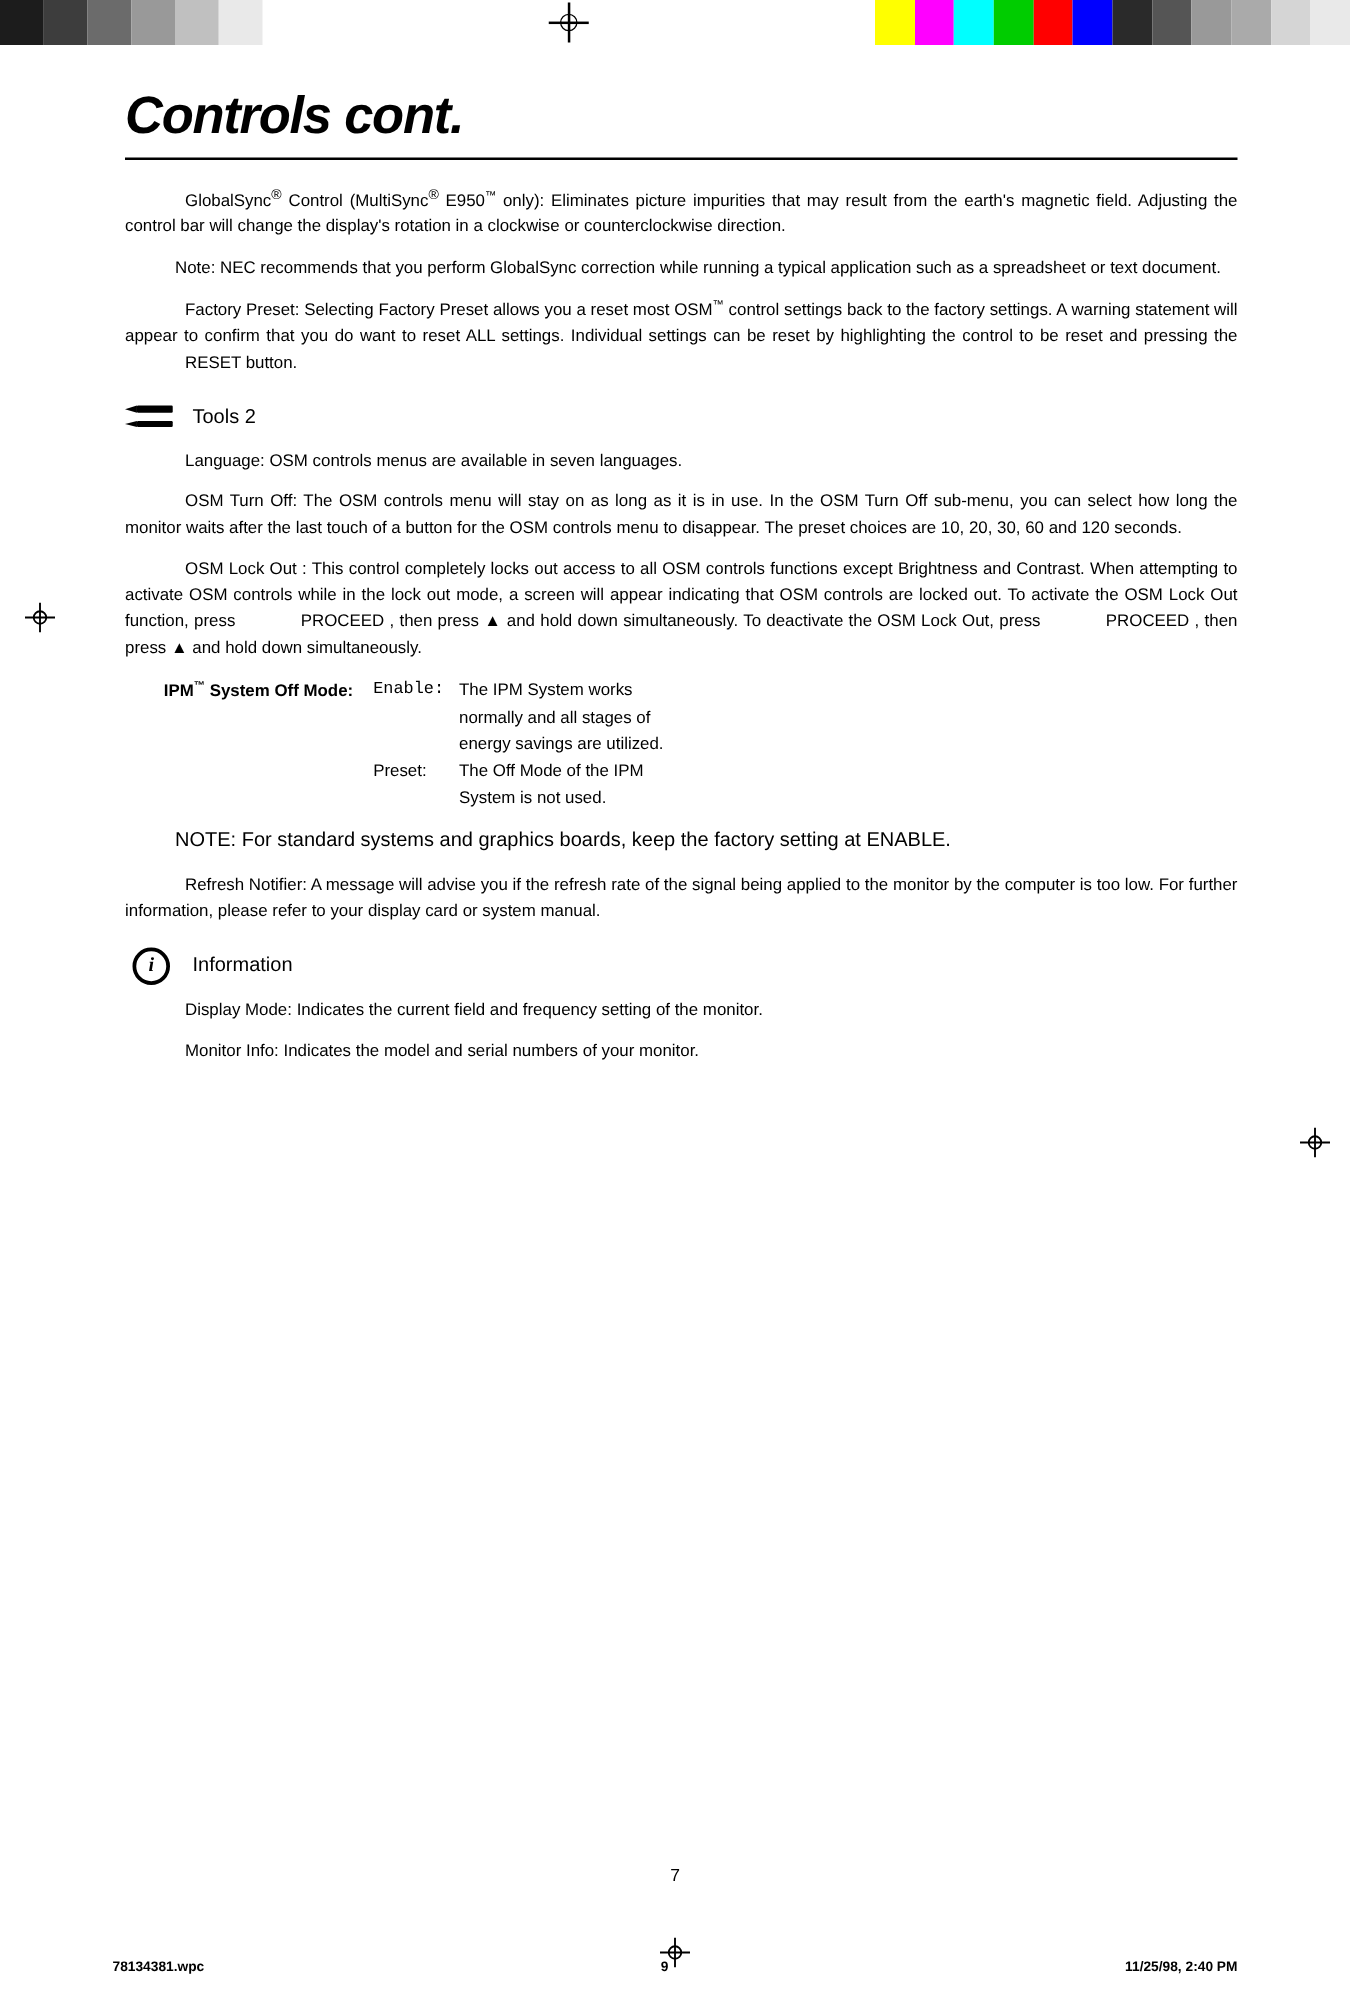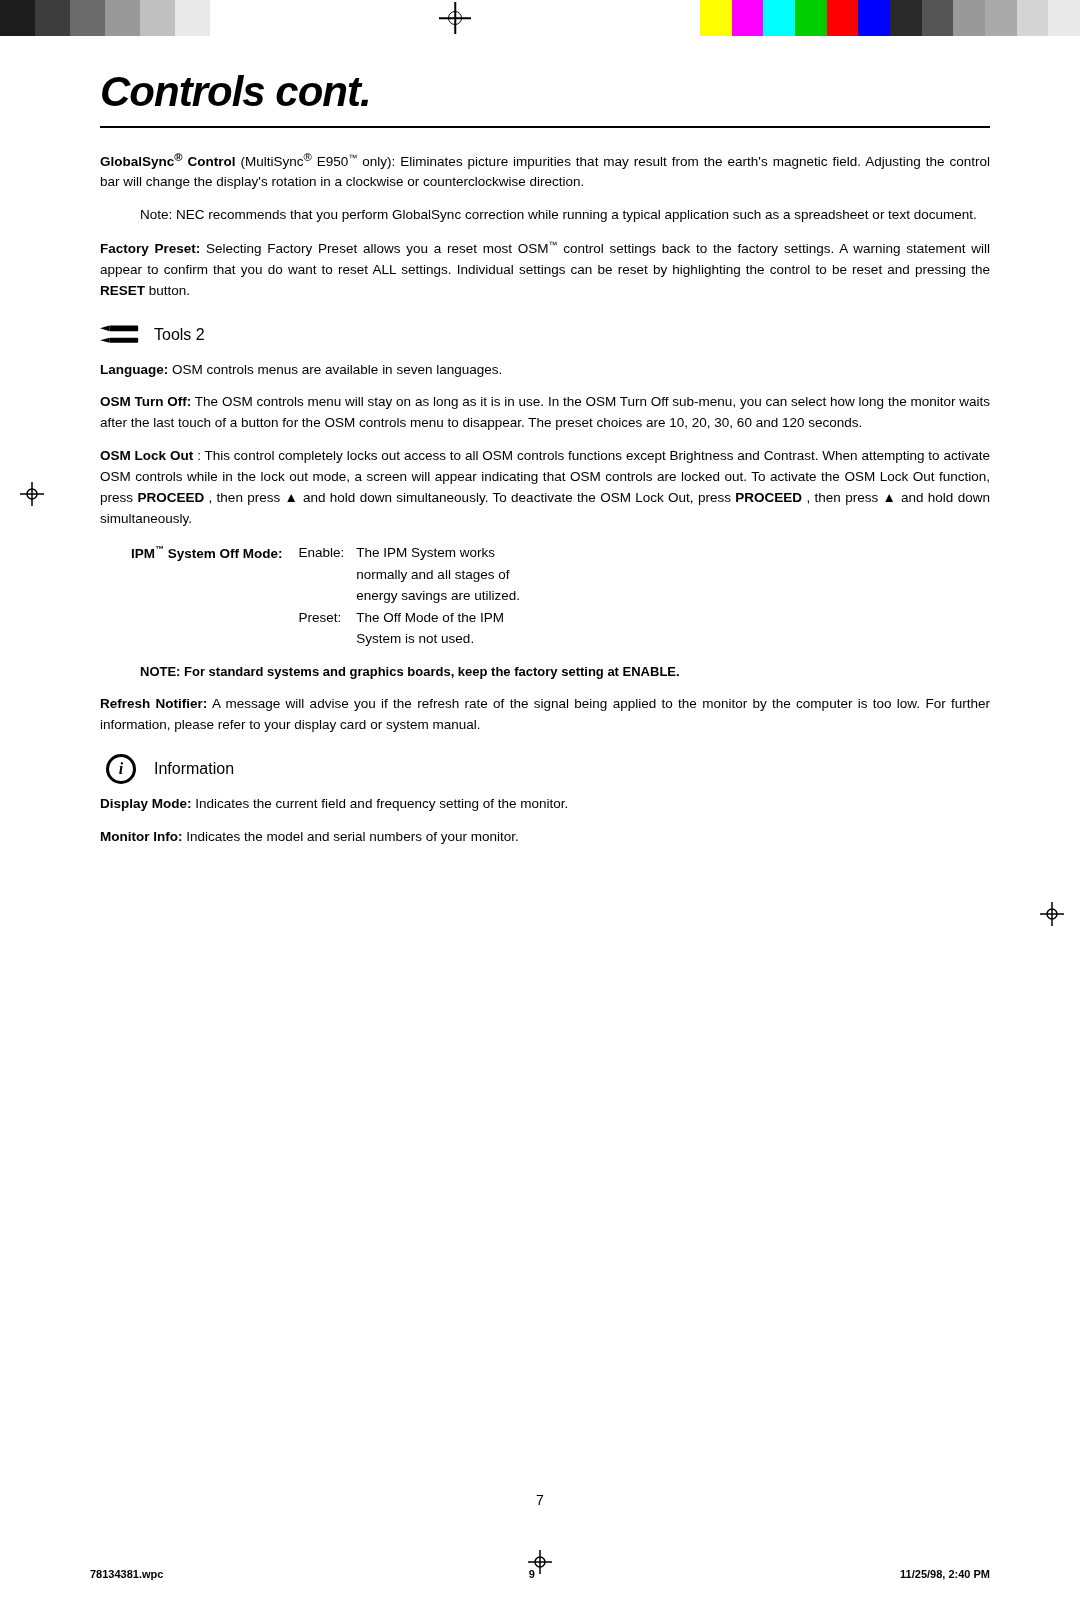--- a/index.html
+++ b/index.html
@@ -38,21 +38,22 @@
     }
 
     .body-text {
       font-size: 13.5px;
       line-height: 1.55;
       margin-bottom: 12px;
       text-align: justify;
     }
 
     .body-text .bold {
-      font-weight: bold;
+      font-weight: normal;
+      margin-left: 48px;
     }
 
     .note-block {
       margin-left: 40px;
       margin-bottom: 12px;
       font-size: 13.5px;
       line-height: 1.55;
     }
 
     .section-header {
@@ -84,24 +85,23 @@
       font-family: serif;
     }
 
     .section-header-label {
       font-size: 16px;
       font-weight: normal;
     }
 
     .note-indent {
       margin-left: 40px;
-      font-size: 13px;
+      font-size: 16px;
       line-height: 1.55;
       margin-bottom: 12px;
-      font-weight: bold;
     }
 
     .page-footer {
       position: absolute;
       bottom: 18px;
       left: 0;
       right: 0;
       display: flex;
       justify-content: space-between;
       align-items: center;
@@ -307,21 +307,21 @@
     <span>, then press ▲ and hold down simultaneously.</span>
   </p>
 
   <div class="ipm-section">
     <table style="font-size:13.5px; line-height:1.6; border-collapse:collapse;">
       <tbody>
           <tr>
         <td style="vertical-align:top; padding-right:16px; white-space:nowrap; font-weight:bold;">
           IPM<sup style="font-size:9px;">™</sup> System Off Mode:
         </td>
-        <td style="vertical-align:top; padding-right:12px; white-space:nowrap;">Enable:</td>
+        <td style="vertical-align:top; padding-right:12px; white-space:nowrap;font-family:Liberation Mono, monospace;">Enable:</td>
         <td style="vertical-align:top;">
           The IPM System works<br>
           normally and all stages of<br>
           energy savings are utilized.
         </td>
       </tr>
       <tr>
         <td></td>
         <td style="vertical-align:top; padding-right:12px; white-space:nowrap;">Preset:</td>
         <td style="vertical-align:top;">

